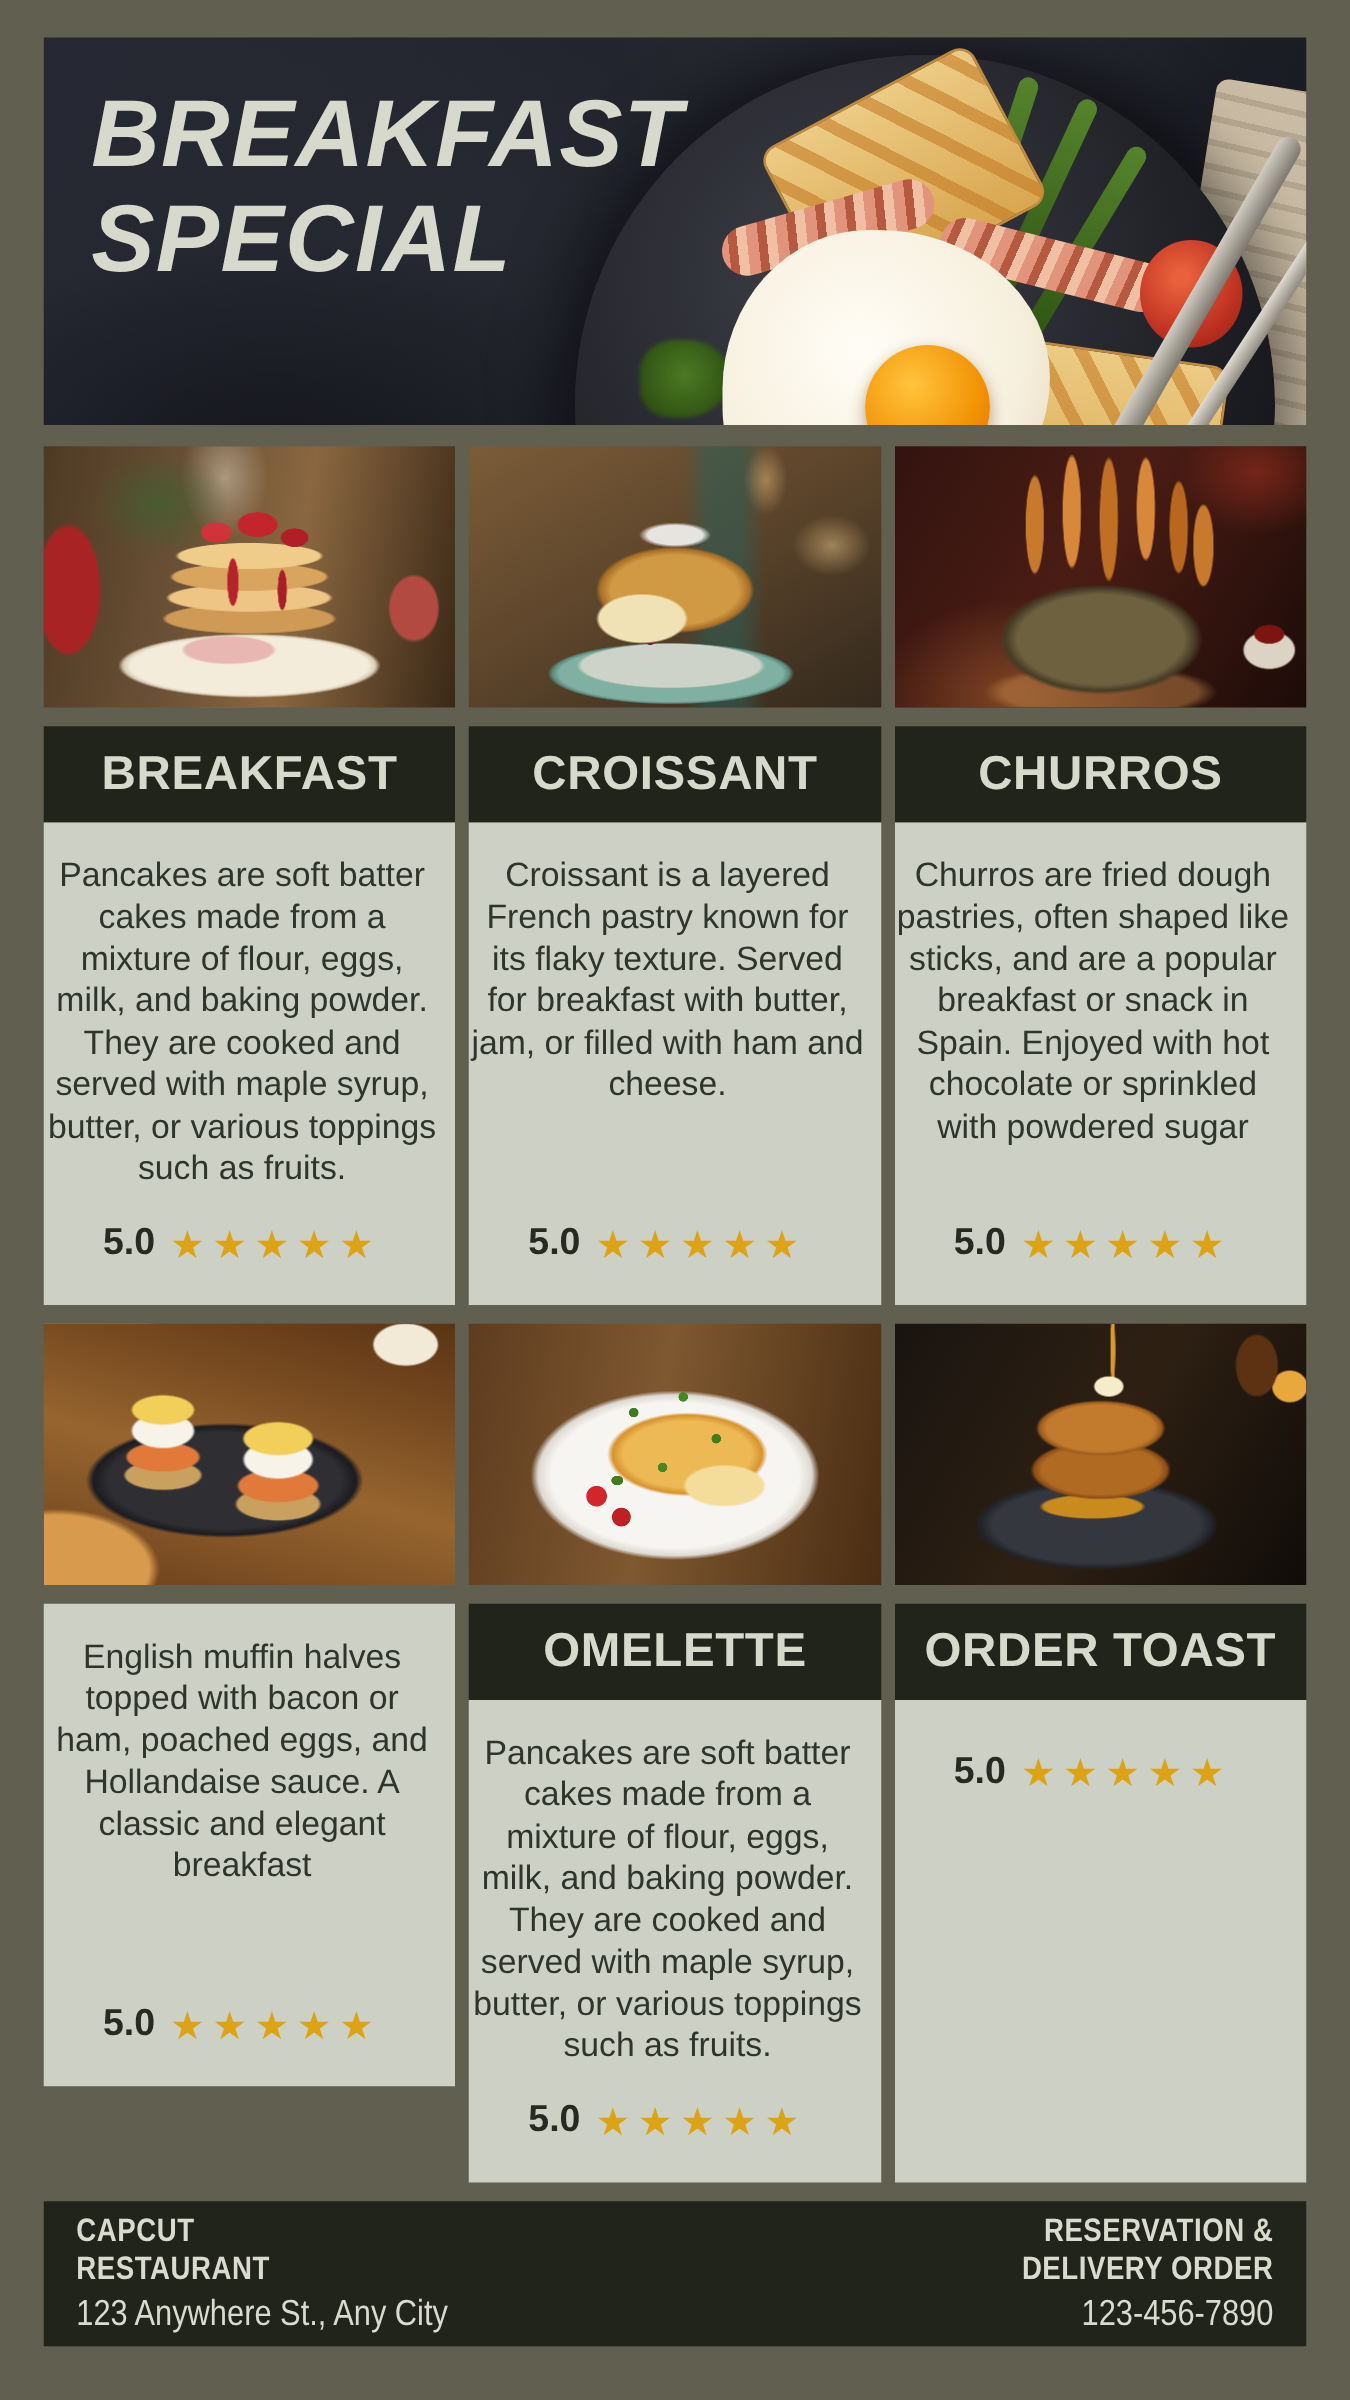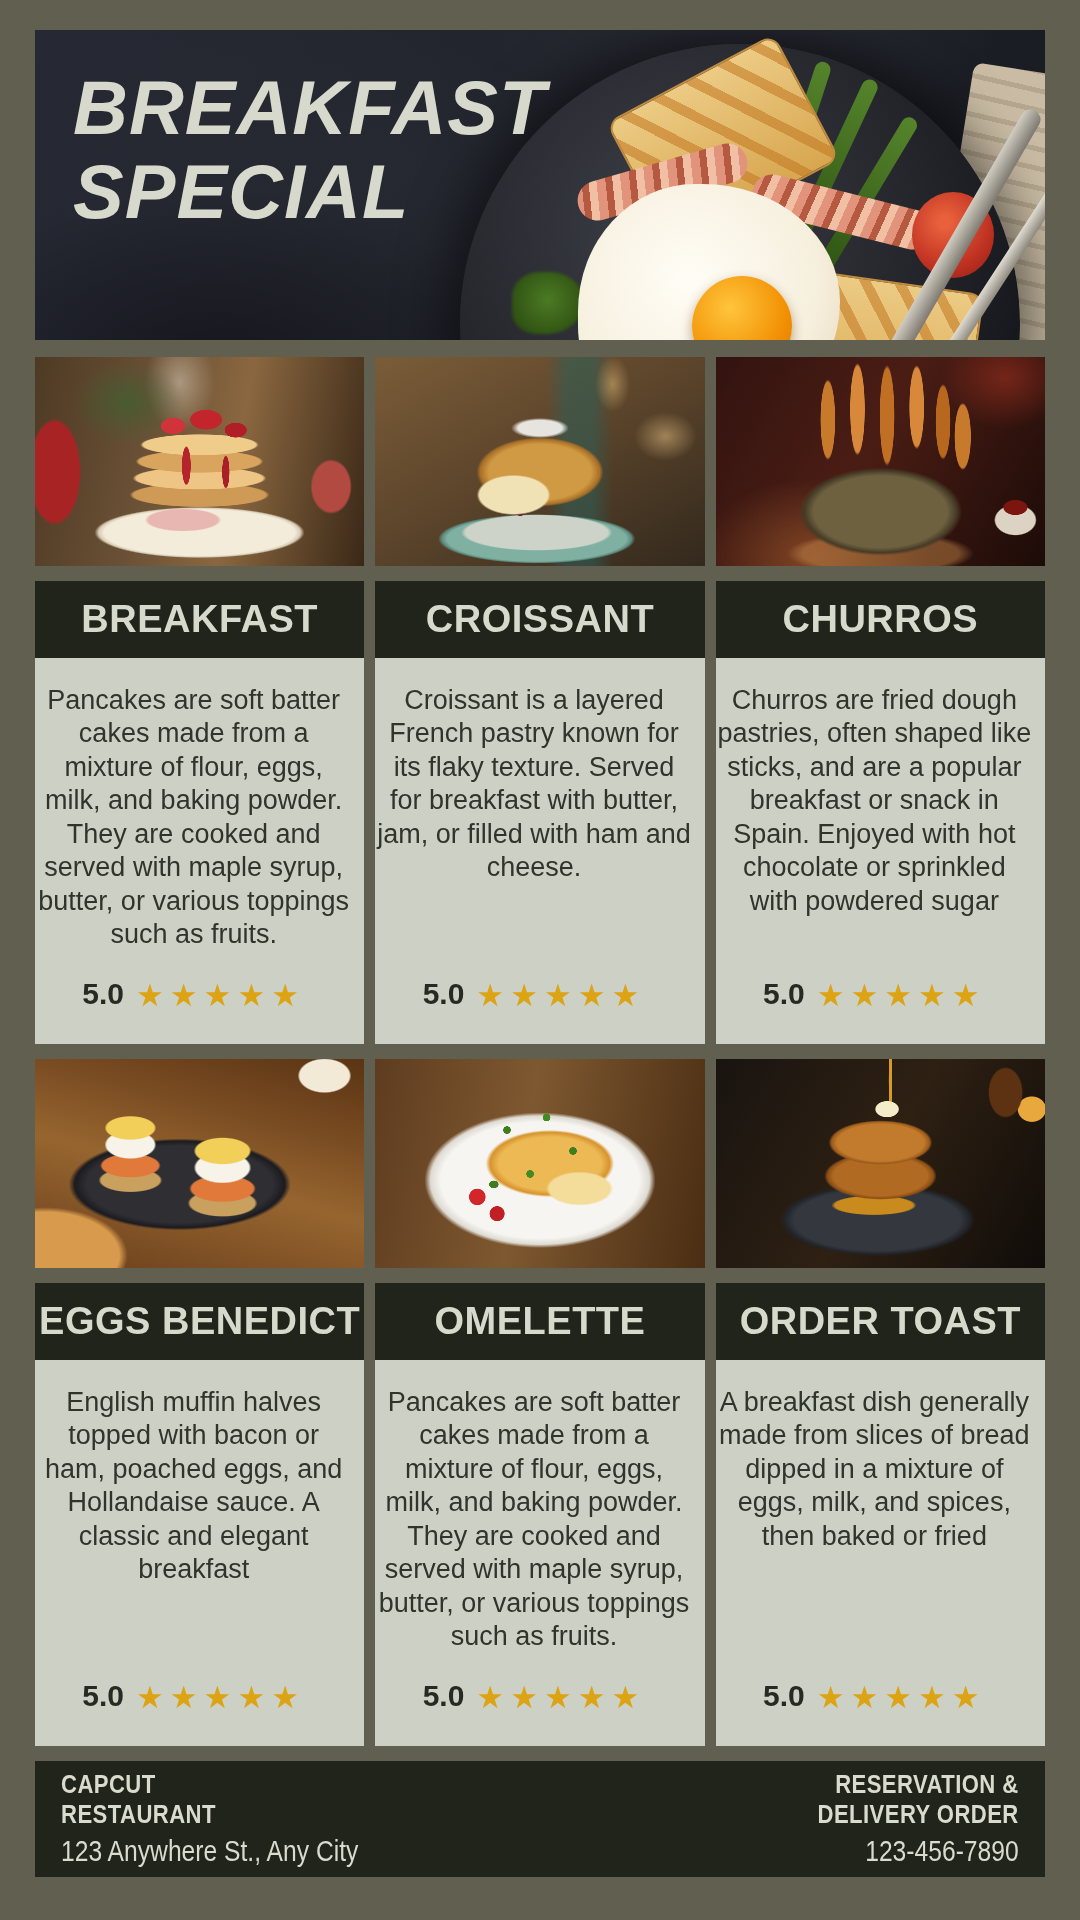--- a/index.html
+++ b/index.html
@@ -232,21 +232,20 @@
           <span class="score">5.0</span>
           <span class="stars">★★★★★</span>
         </div>
       </div>
     </article>
   </section>
 
   <section class="menu-grid">
     <article class="menu-card">
       <div class="photo photo-eggsbenedict" role="img" aria-label="Eggs Benedict with salmon, poached eggs and hollandaise sauce on a black skillet"></div>
-      <h2 class="card-title">EGGS BENEDICT</h2>
       <div class="card-body">
         <p class="desc">English muffin halves topped with bacon or ham, poached eggs, and Hollandaise sauce. A classic and elegant breakfast</p>
         <div class="rating">
           <span class="score">5.0</span>
           <span class="stars">★★★★★</span>
         </div>
       </div>
     </article>
     <article class="menu-card">
       <div class="photo photo-omelette" role="img" aria-label="Folded omelette garnished with herbs and cherry tomatoes on a white plate"></div>
@@ -256,21 +255,20 @@
         <div class="rating">
           <span class="score">5.0</span>
           <span class="stars">★★★★★</span>
         </div>
       </div>
     </article>
     <article class="menu-card">
       <div class="photo photo-frenchtoast" role="img" aria-label="Stacked french toast with butter and syrup drizzle on a dark plate"></div>
       <h2 class="card-title">ORDER TOAST</h2>
       <div class="card-body">
-        <p class="desc">A breakfast dish generally made from slices of bread dipped in a mixture of eggs, milk, and spices, then baked or fried</p>
         <div class="rating">
           <span class="score">5.0</span>
           <span class="stars">★★★★★</span>
         </div>
       </div>
     </article>
   </section>
 
   <footer class="footer">
     <div class="footer-left">

